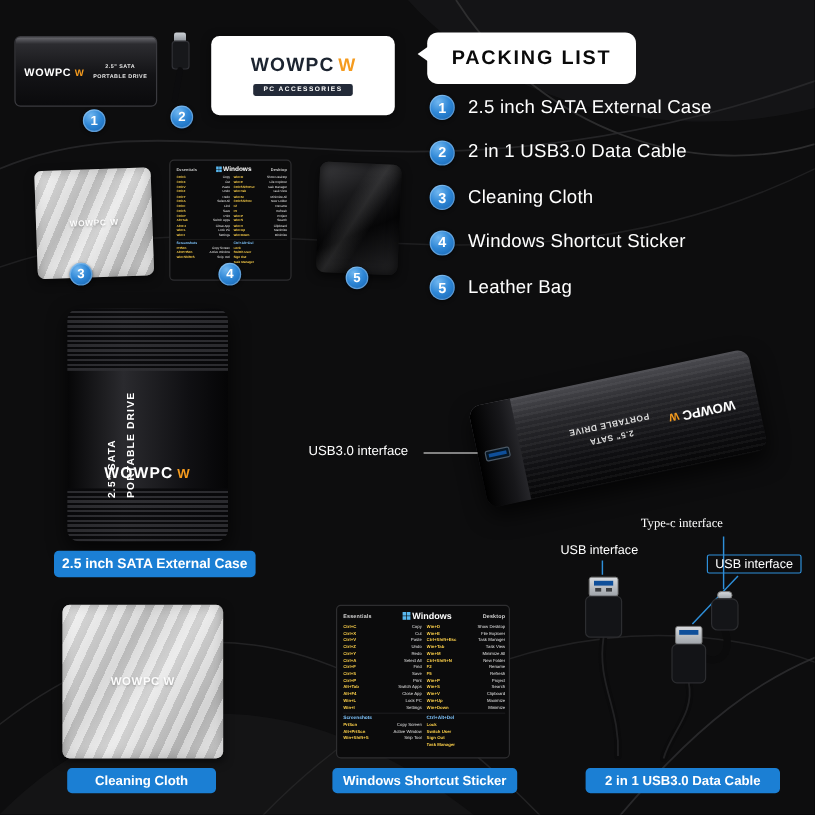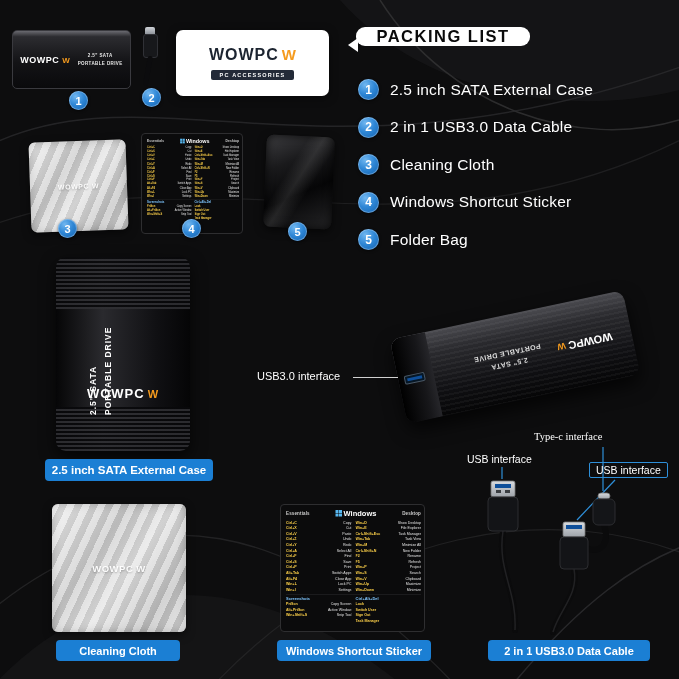--- a/index.html
+++ b/index.html
@@ -21,22 +21,22 @@
   }
   .badge-inline { position:static; width:21px; height:21px; font-size:12px; flex:0 0 21px; }
   .pill {
     position:absolute; background:#1b7fd4; color:#fff; border-radius:4px;
     display:flex; align-items:center; justify-content:center; font-weight:700; z-index:2;
   }
   .mark { color:#f59b1e; font-weight:800; margin-left:3px; }
 
   
   .bubble {
-    position:absolute; left:356px; top:27px; width:174px; height:19px;
-    background:#fff; border-radius:9px; display:flex; align-items:flex-start; justify-content:center; z-index:2;
+    position:absolute; left:356px; top:27px; width:174px; height:43px;
+    background:#fff; border-radius:9px; display:flex; align-items:center; justify-content:center; z-index:2;
   }
   .bubble-tail {
     position:absolute; left:-8px; top:11px; width:0; height:0;
     border-top:7px solid transparent; border-bottom:7px solid transparent; border-right:10px solid #fff;
   }
   .bubble-text { font-size:16.5px; font-weight:700; letter-spacing:1.5px; color:#0a0a0a; }
   .plist { position:absolute; left:358px; top:71px; width:312px; z-index:2; }
   .plist-row { display:flex; align-items:center; height:37.5px; }
   .plist-label { margin-left:11px; color:#fff; font-size:15.5px; letter-spacing:.2px; }
 
@@ -412,21 +412,21 @@
       <div class="plist-row">
       <span class="badge badge-inline">3</span>
       <span class="plist-label">Cleaning Cloth</span>
     </div>
       <div class="plist-row">
       <span class="badge badge-inline">4</span>
       <span class="plist-label">Windows Shortcut Sticker</span>
     </div>
       <div class="plist-row">
       <span class="badge badge-inline">5</span>
-      <span class="plist-label">Folder Bag</span>
+      <span class="plist-label">Leather Bag</span>
     </div>
     </div>
 
   <div class="bigcase">
     <div class="bc-ridges-top"></div>
     <div class="bc-ridges-bottom"></div>
     <div class="bc-vtext">
       <span>2.5" SATA</span>
       <span>PORTABLE DRIVE</span>
     </div>

